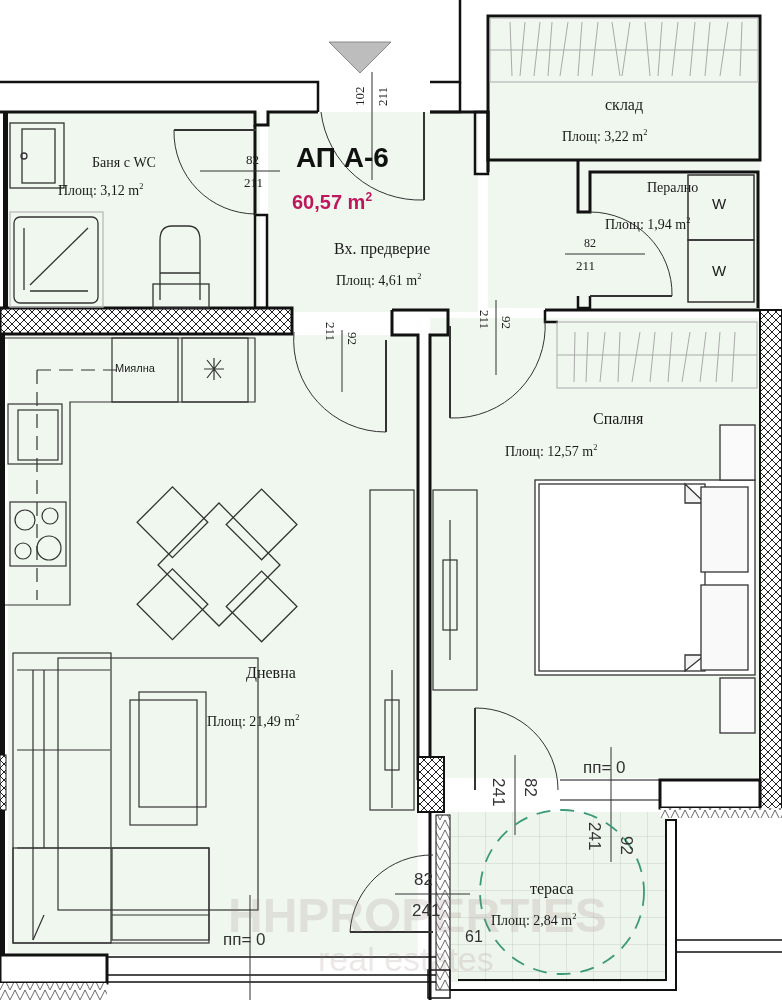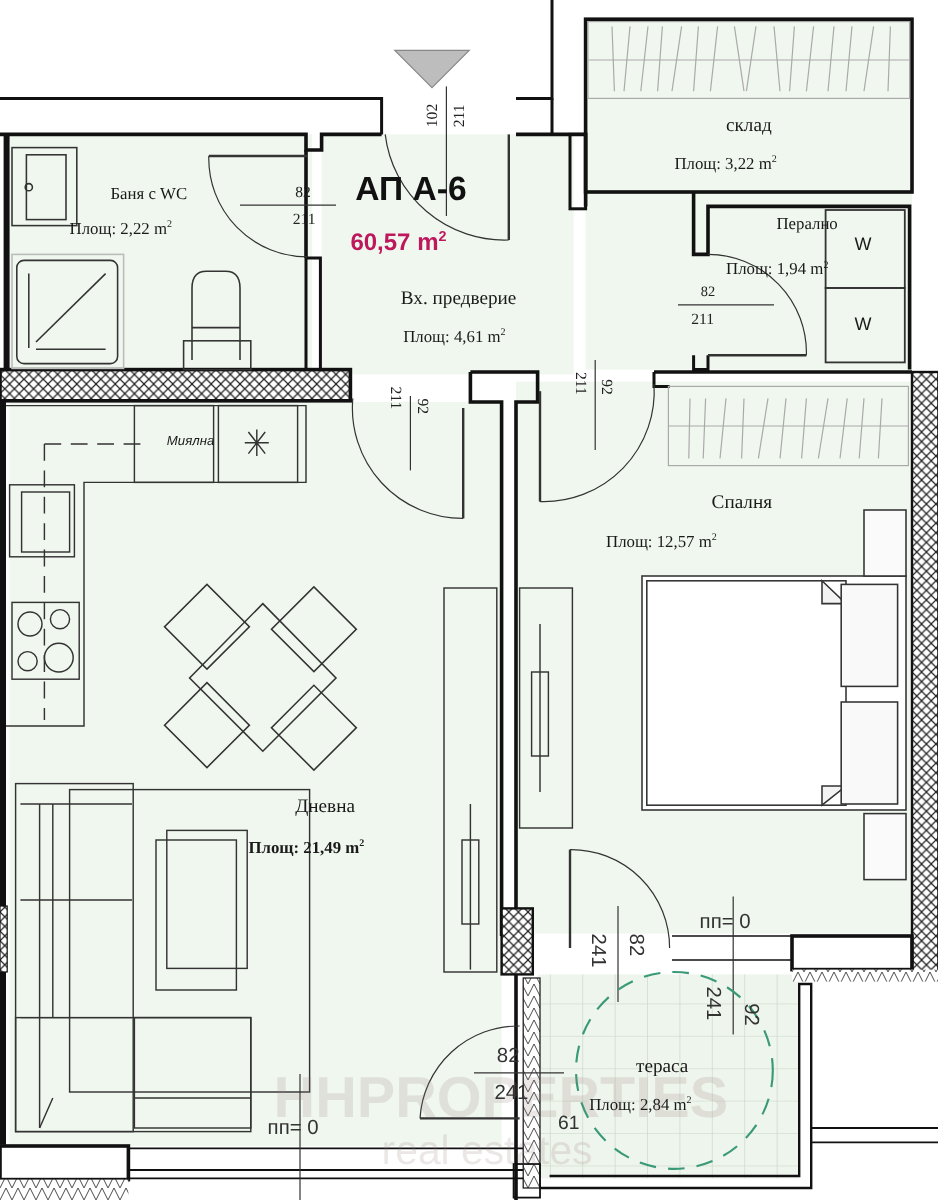--- a/index.html
+++ b/index.html
@@ -218,41 +218,41 @@
   <circle cx="562" cy="892" r="82" fill="none" stroke="#3a9a78" stroke-width="1.8" stroke-dasharray="14 10"></circle>
 </svg>
 
 <div class="wm" style="left:228px; top:888px; font-size:48px;">HHPROPERTIES</div>
 <div class="wm" style="left:318px; top:940px; font-size:34px; font-weight:normal;">real estates</div>
 
 <div class="lbl title" style="left:296px; top:142px;">АП А-6</div>
 <div class="lbl total" style="left:292px; top:190px;"><span>60,57 m</span><sup>2</sup></div>
 
 <div class="lbl sm" style="left:92px; top:155px;">Баня с WC</div>
-<div class="lbl room-area" style="left:58px; top:182px;"><span>Площ: 2,22 m</span><sup>2</sup></div>
+<div class="lbl room-area" style="left:58px; top:182px;"><span>Площ: 3,12 m</span><sup>2</sup></div>
 
 <div class="lbl room-name" style="left:334px; top:240px;">Вх. предверие</div>
 <div class="lbl room-area" style="left:336px; top:272px;"><span>Площ: 4,61 m</span><sup>2</sup></div>
 
 <div class="lbl room-name" style="left:605px; top:96px;">склад</div>
 <div class="lbl room-area" style="left:562px; top:128px;"><span>Площ: 3,22 m</span><sup>2</sup></div>
 
 <div class="lbl sm" style="left:647px; top:180px;">Перално</div>
 <div class="lbl room-area" style="left:605px; top:216px;"><span>Площ: 1,94 m</span><sup>2</sup></div>
 
 <div class="lbl room-name" style="left:545px; top:410px;margin-left:48px;">Спалня</div>
 <div class="lbl room-area" style="left:505px; top:443px;"><span>Площ: 12,57 m</span><sup>2</sup></div>
 
 <div class="lbl room-name" style="left:246px; top:664px;">Дневна</div>
-<div class="lbl room-area" style="left:207px; top:698px;font-weight:bold;"><span>Площ: 21,49 m</span><sup>2</sup></div>
+<div class="lbl room-area" style="left:207px; top:713px;"><span>Площ: 21,49 m</span><sup>2</sup></div>
 
 <div class="lbl room-name" style="left:530px; top:880px;">тераса</div>
 <div class="lbl room-area" style="left:491px; top:912px;"><span>Площ: 2,84 m</span><sup>2</sup></div>
 
-<div class="lbl sans" style="left:139px; top:362px; font-size:11px;font-style:italic;">Миялна</div>
+<div class="lbl sans" style="left:115px; top:362px; font-size:11px;">Миялна</div>
 <div class="lbl sans" style="left:712px; top:195px; font-size:15px;">W</div>
 <div class="lbl sans" style="left:712px; top:262px; font-size:15px;">W</div>
 
 <div class="dim rotm90" style="left:352px; top:106px;">102</div>
 <div class="dim rotm90" style="left:375px; top:106px;">211</div>
 
 <div class="dim" style="left:246px; top:152px;">82</div>
 <div class="dim" style="left:244px; top:175px;">211</div>
 
 <div class="dim sans" style="left:584px; top:236px; font-size:12px;">82</div>

